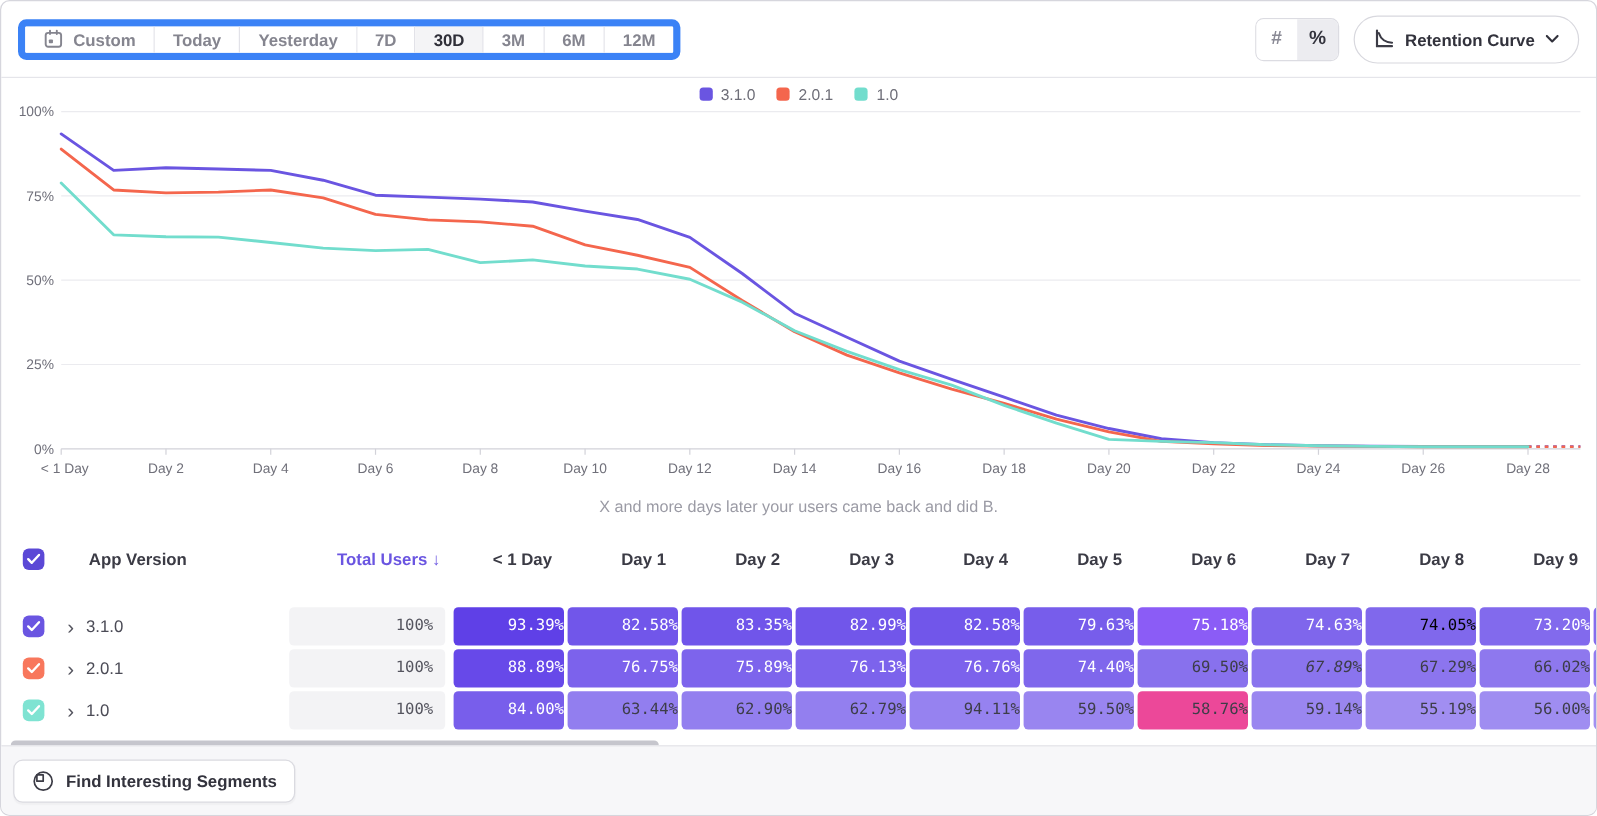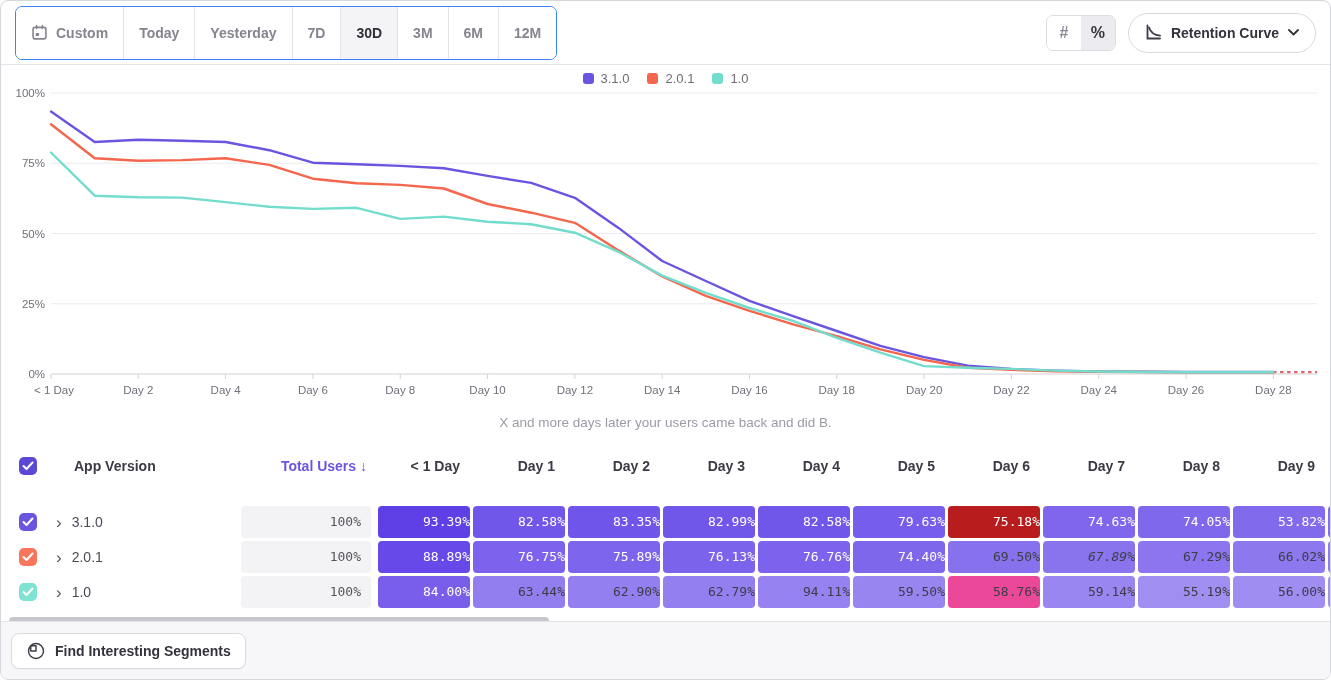--- a/index.html
+++ b/index.html
@@ -1,21 +1,21 @@
 <!DOCTYPE html>
 <html><head>
 <meta charset="utf-8">
 <style>
   * { margin:0; padding:0; box-sizing:border-box; }
   html,body { width:1331px; height:680px; background:#fff; font-family:"Liberation Sans", sans-serif; }
   .page { position:relative; width:1331px; height:680px; background:#fff; border:1px solid #d6d6dd; border-radius:8px; overflow:hidden; }
 
   
   .topbar { height:64px; display:flex; align-items:center; justify-content:space-between; padding:0 14px; border-bottom:1px solid #e5e5ea; }
-  .range-group { display:flex; align-items:stretch; height:54px; border:1px solid #3b82f6; border-radius:7px; overflow:hidden; background:#fff; }
+  .range-group { display:flex; align-items:stretch; height:34px; border:6px solid #3b82f6; border-radius:7px; overflow:hidden; background:#fff; }
   .range-btn { display:flex; align-items:center; gap:8px; padding:0 15px; font-size:14px; color:#85858f; font-weight:bold; background:#fff; border:none; border-right:1px solid #e2e2e8; cursor:pointer; white-space:nowrap; }
   .range-btn:last-child { border-right:none; }
   .range-btn.active { background:#f4f4f6; color:#2f2f38; }
   .right-controls { display:flex; align-items:center; gap:12px; }
   .mode-group { display:flex; height:36px; border:1px solid #dcdce2; border-radius:7px; overflow:hidden; }
   .mode-btn { width:34px; display:flex; align-items:center; justify-content:center; font-size:16px; color:#8a8a95; background:#fff; border:none; cursor:pointer; font-weight:bold; }
   .mode-btn.active { background:#ececf0; color:#34343e; }
   .charttype-btn { display:flex; align-items:center; gap:9px; height:40px; padding:0 16px; border:1px solid #d8d8de; border-radius:20px; background:#fff; font-size:14px; font-weight:bold; color:#32323c; cursor:pointer; }
 
   
@@ -205,24 +205,24 @@
             <span class="ver-label">3.1.0</span>
             <span class="users-cell">100%</span>
           </div>
           <div class="gap4"></div>
           <div class="val-cell" style="background: rgb(95, 64, 231); color: rgb(255, 255, 255);">93.39%</div>
           <div class="val-cell" style="background: rgb(113, 86, 234); color: rgb(255, 255, 255);">82.58%</div>
           <div class="val-cell" style="background: rgb(112, 85, 234); color: rgb(255, 255, 255);">83.35%</div>
           <div class="val-cell" style="background: rgb(113, 86, 234); color: rgb(255, 255, 255);">82.99%</div>
           <div class="val-cell" style="background: rgb(113, 86, 234); color: rgb(255, 255, 255);">82.58%</div>
           <div class="val-cell" style="background: rgb(119, 93, 235); color: rgb(255, 255, 255);">79.63%</div>
-          <div class="val-cell" style="background: #b91c1c; color: rgb(255, 255, 255);">75.18%</div>
+          <div class="val-cell" style="background: #8b5cf6; color: rgb(255, 255, 255);">75.18%</div>
           <div class="val-cell" style="background: rgb(127, 102, 236); color: rgb(255, 255, 255);">74.63%</div>
-          <div class="val-cell" style="background: rgb(128, 104, 236); color: #ffffff;">74.05%</div>
-          <div class="val-cell" style="background: rgb(130, 106, 237); color: rgb(255, 255, 255);">53.82%</div>
+          <div class="val-cell" style="background: rgb(128, 104, 236); color: #000000;">74.05%</div>
+          <div class="val-cell" style="background: rgb(130, 106, 237); color: rgb(255, 255, 255);">73.20%</div>
           <div class="val-cell" style="background: rgb(133, 110, 237);"></div>
         </div>
         <div class="t-row">
           <div class="t-left">
             <div class="checkbox" style="background:#f8775c">
               <svg width="12" height="10" viewBox="0 0 12 10">
                 <path d="M1.5 5 L4.5 8 L10.5 1.5" fill="none" stroke="#fff" stroke-width="2" stroke-linecap="round" stroke-linejoin="round"></path>
               </svg>
             </div>
             <span class="chev">›</span>

